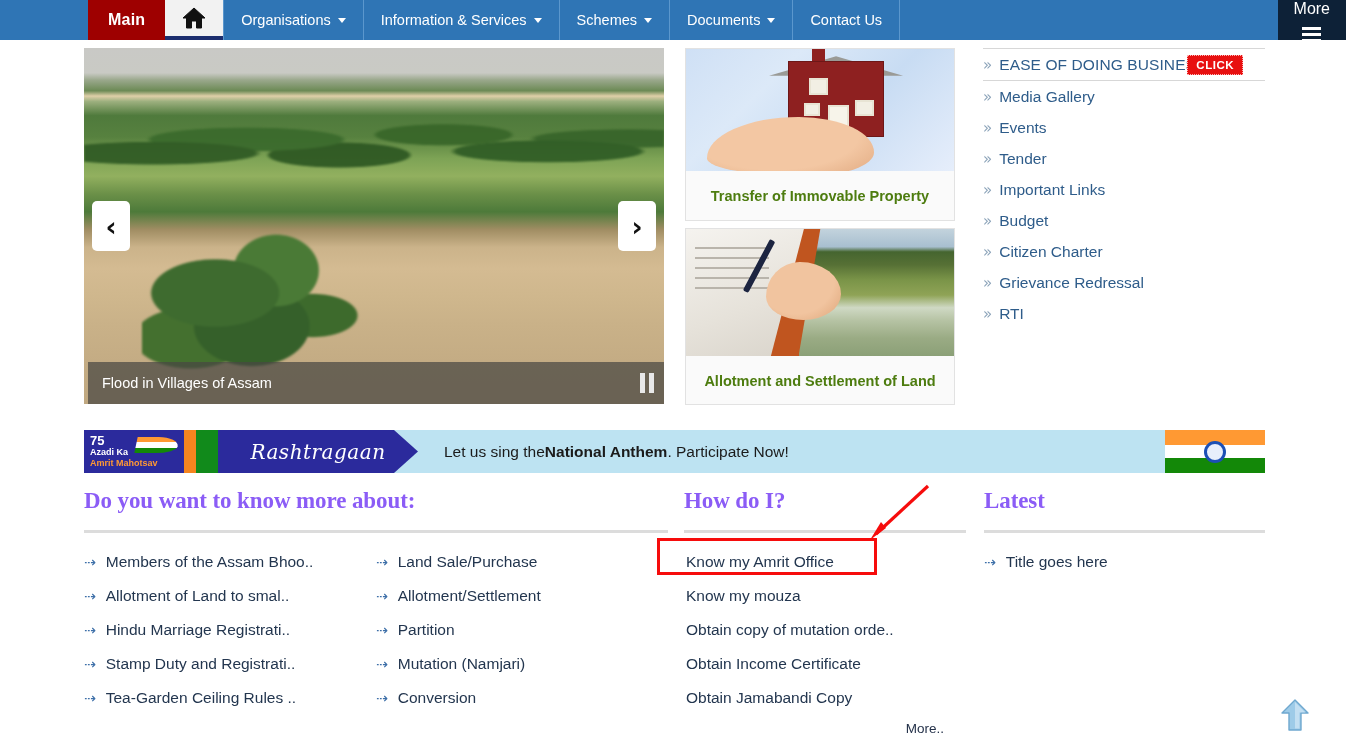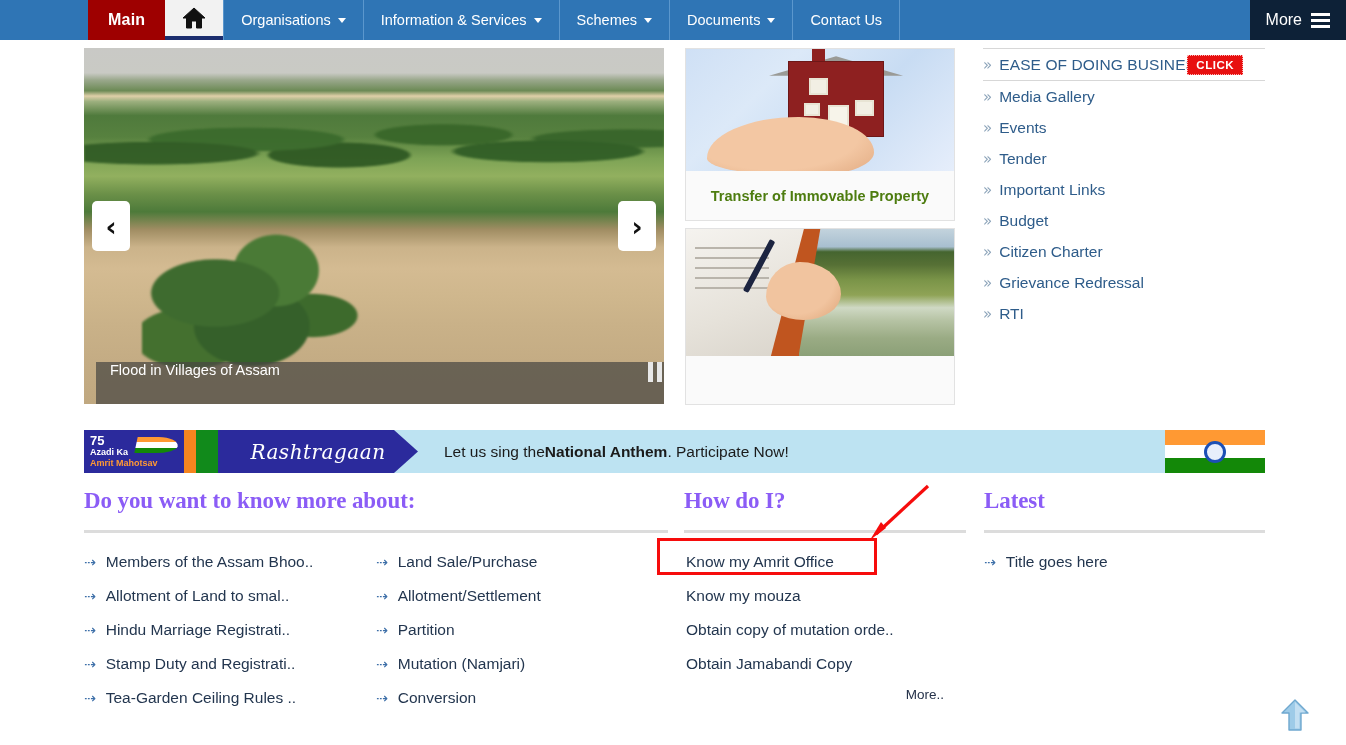--- a/index.html
+++ b/index.html
@@ -46,20 +46,21 @@
     border-left: 4px solid transparent;
     border-right: 4px solid transparent;
     border-top: 5px solid #fff;
   }
   .nav-fill { flex: 1 1 auto; border-left: 1px solid #5b97cd; }
   .nav-more {
     background: #0d2137; color: #fff;
     display: flex; align-items: center; gap: 9px;
     padding: 0 16px; font-size: 16px;
     cursor: pointer;
+    flex-direction: column;
   }
   .burger { display: inline-flex; flex-direction: column; gap: 3px; }
   .burger i { display:block; width: 19px; height: 3px; background: #fff; }
 
   
   .carousel {
     position: absolute; left: 84px; top: 48px;
     width: 580px; height: 356px;
     overflow: hidden;
     background: #cbb693;
@@ -114,23 +115,23 @@
     background: #ffffff; border-radius: 5px;
     display: flex; align-items: center; justify-content: center;
     font-size: 27px; font-weight: bold; color: #111;
     cursor: pointer; z-index: 4;
     font-family: "DejaVu Sans", sans-serif;
     line-height: 1;
   }
   .carousel-arrow.prev { left: 8px; }
   .carousel-arrow.next { right: 8px; }
   .carousel-caption {
-    position: absolute; left: 12px; bottom: 0; width: 100%; height: 42px;
+    position: absolute; left: 4px; bottom: 0; width: 100%; height: 42px;
     background: rgba(72,70,66,.72);
-    display: flex; justify-content: space-between;
+    display: flex; align-items: center; justify-content: space-between;
     padding: 0 14px; z-index: 5;
   }
   .carousel-caption-text { color: #fff; font-size: 14.5px; }
   .pause-icon { display: inline-flex; gap: 4px; cursor: pointer; }
   .pause-icon i { display:block; width: 5px; height: 20px; background: #e8e8e8; }
 
   
   .card {
     position: absolute; left: 685px;
     width: 270px;
@@ -443,20 +444,21 @@
         <div class="ln" style="top:22%"></div>
         <div class="ln" style="top:30%"></div>
         <div class="ln" style="top:38%"></div>
         <div class="ln" style="top:46%"></div>
       </div>
       <div class="field"></div>
       <div class="pen"></div>
       <div class="fist"></div>
     </div>
   </div>
+  <div class="card-title">Allotment and Settlement of Land</div>
 </div>
 
 <div class="sidelinks">
   <div class="sidelink-row first">
     <span class="chev">»</span>
     <span>EASE OF DOING BUSINESS</span>
     <span class="click-badge">CLICK</span>
   </div>
   <div class="sidelink-row">
     <span class="chev">»</span>
@@ -570,20 +572,23 @@
   <div class="col-rule"></div>
   <div style="margin-top:12px">
     <div class="list-row">
       <span>Know my Amrit Office</span>
     </div>
     <div class="list-row">
       <span>Know my mouza</span>
     </div>
     <div class="list-row">
       <span>Obtain copy of mutation orde..</span>
+    </div>
+    <div class="list-row">
+      <span>Obtain Income Certificate</span>
     </div>
     <div class="list-row">
       <span>Obtain Jamabandi Copy</span>
     </div>
     <div class="more-link">More..</div>
   </div>
 </div>
 
 <div class="col col-latest">
   <div class="col-h">Latest</div>

